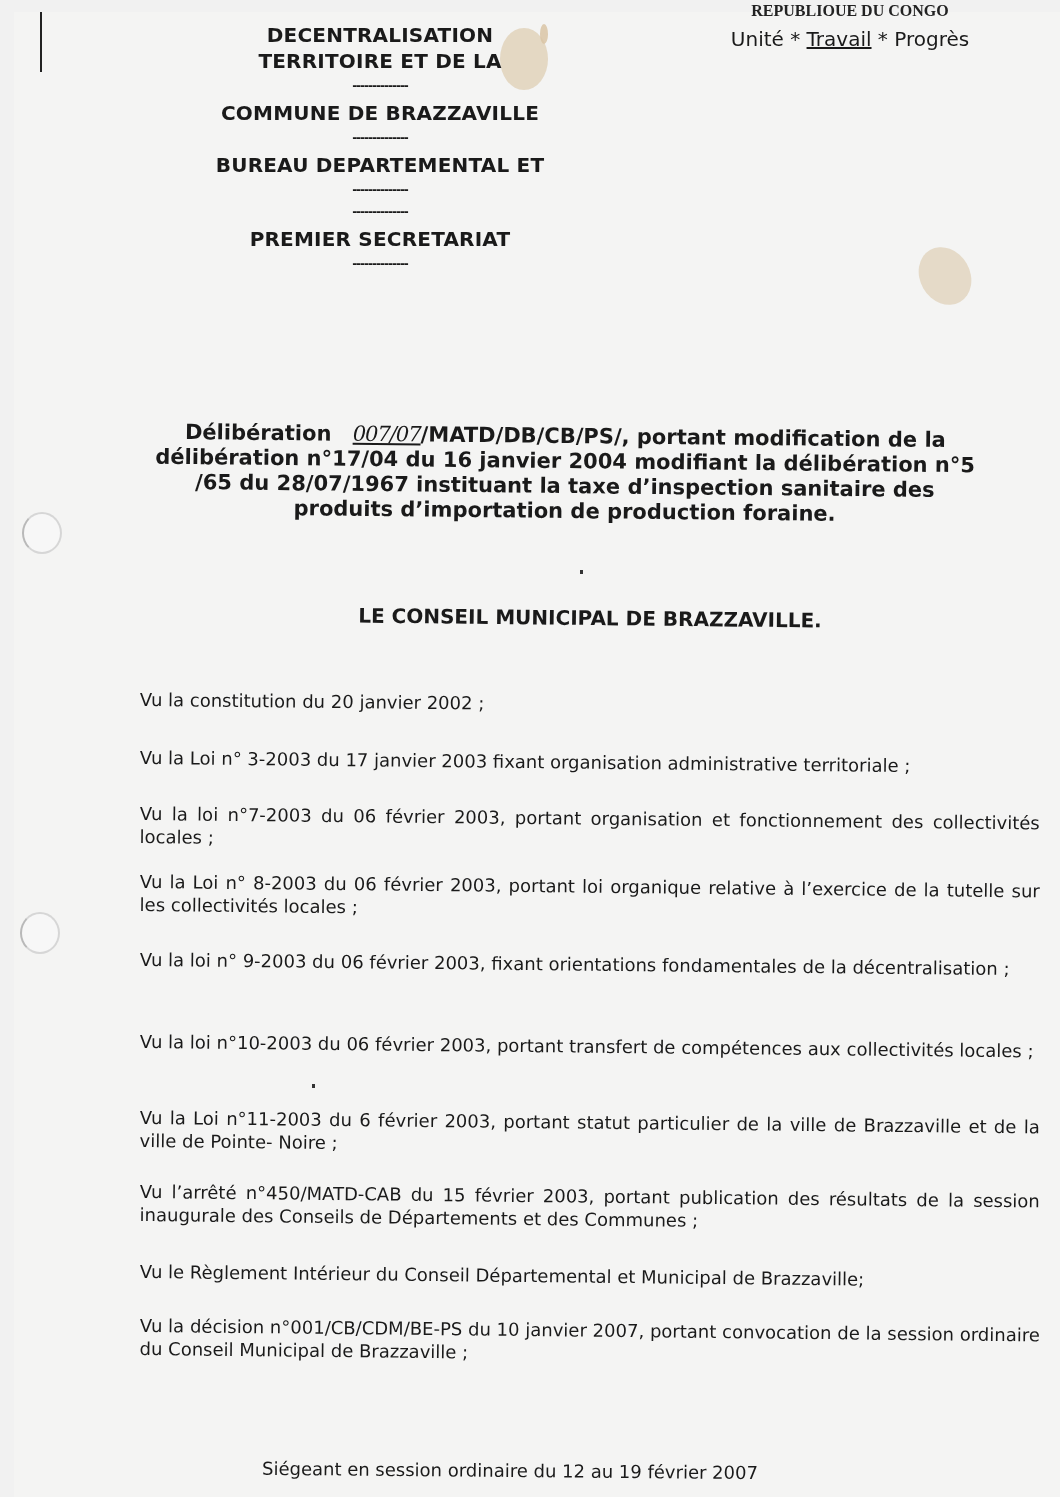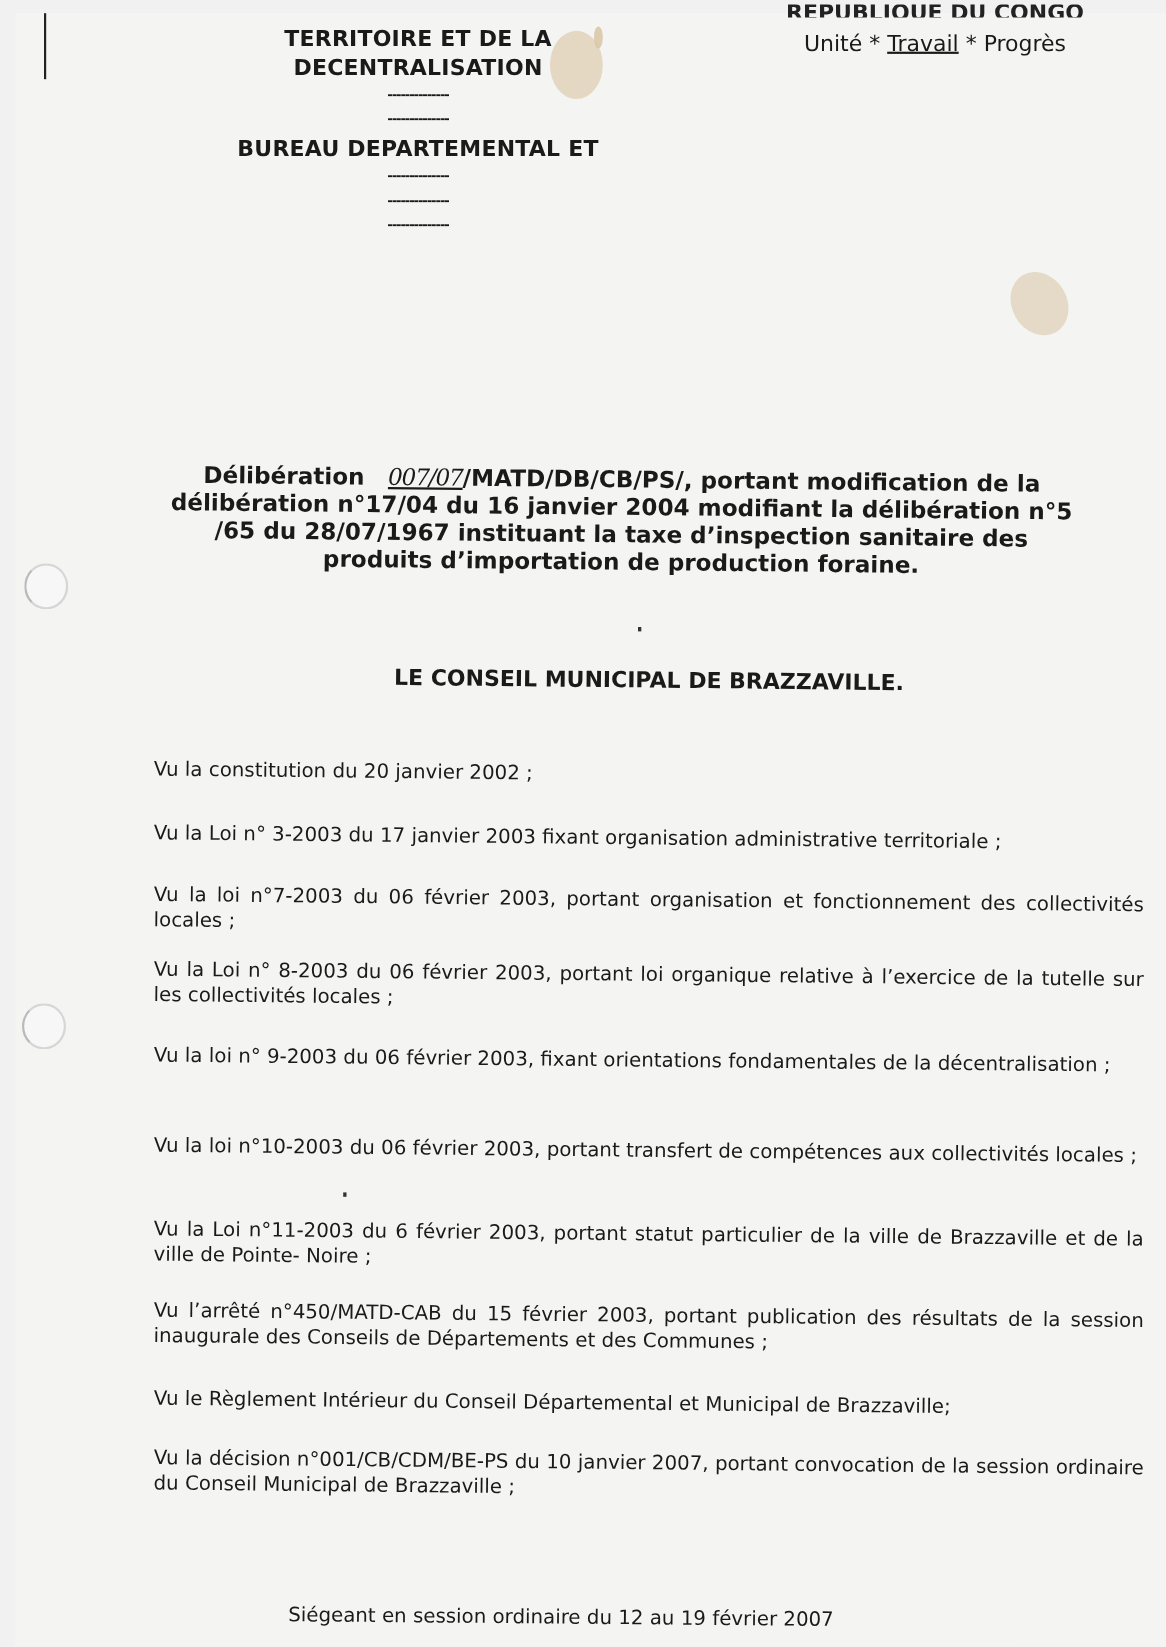--- a/index.html
+++ b/index.html
@@ -21,21 +21,21 @@
   .header-left {
     position: absolute; left: 180px; top: 22px; width: 400px;
     text-align: center; font-weight: bold; font-size: 20px; line-height: 26px;
     font-family: "DejaVu Sans", sans-serif; letter-spacing: 0.2px;
   }
   .header-left .line { display: block; }
   .header-left .sep { display: block; font-size: 12px; line-height: 16px; letter-spacing: -1px; margin: 4px 0 6px; }
   .header-right {
     position: absolute; left: 700px; top: 4px; width: 300px; text-align: center;
   }
-  .header-right .country { display: block; font-weight: bold; font-size: 20px; line-height: 14px; height: 12px; overflow: hidden; color: #222; }
+  .header-right .country { display: block; font-weight: bold; font-size: 16px; line-height: 14px; height: 12px; overflow: hidden; color: #222; font-family: Liberation Serif, serif; }
   .header-right .motto { display: block; font-size: 20px; line-height: 30px; margin-top: 8px; }
   .header-right .motto u { text-decoration: underline; }
 
   .title {
     position: absolute; left: 150px; top: 424px; width: 830px; text-align: center;
     font-weight: bold; font-size: 21px; line-height: 25px; transform: rotate(0.6deg);
   }
   .handwritten { font-family: "DejaVu Serif", serif; font-weight: normal; text-decoration: underline; font-style: italic; letter-spacing: -1px; margin-left: 14px; }
 
   .council {
@@ -59,27 +59,29 @@
 
 <div class="page"></div>
 <div class="margin-line"></div>
 <div class="stain" style="left:500px;top:28px;width:48px;height:62px;opacity:.6;"></div>
 <div class="stain" style="left:540px;top:24px;width:8px;height:20px;"></div>
 <div class="stain" style="left:920px;top:246px;width:50px;height:60px;opacity:.55;transform:rotate(-30deg);"></div>
 <div class="hole" style="left:22px;top:512px;"></div>
 <div class="hole" style="left:20px;top:912px;"></div>
 
 <div class="header-left">
+  <span class="line">DECENTRALISATION</span>
   <span class="line">TERRITOIRE ET DE LA</span>
-  <span class="line">DECENTRALISATION</span>
   <span class="sep">--------------</span>
+  <span class="line">COMMUNE DE BRAZZAVILLE</span>
   <span class="sep">--------------</span>
   <span class="line">BUREAU DEPARTEMENTAL ET</span>
   <span class="sep">--------------</span>
   <span class="sep">--------------</span>
+  <span class="line">PREMIER SECRETARIAT</span>
   <span class="sep">--------------</span>
 </div>
 
 <div class="header-right">
   <span class="country">REPUBLIQUE DU CONGO</span>
   <span class="motto"><span>Unité * </span><u>Travail</u><span> * Progrès</span></span>
 </div>
 
 <div class="title">
   <span>Délibération </span><span class="handwritten">007/07</span><span>/MATD/DB/CB/PS/, portant  modification de la délibération n°17/04 du 16 janvier 2004 modifiant la délibération n°5 /65 du 28/07/1967 instituant la taxe d’inspection  sanitaire des produits d’importation de production foraine.</span>

